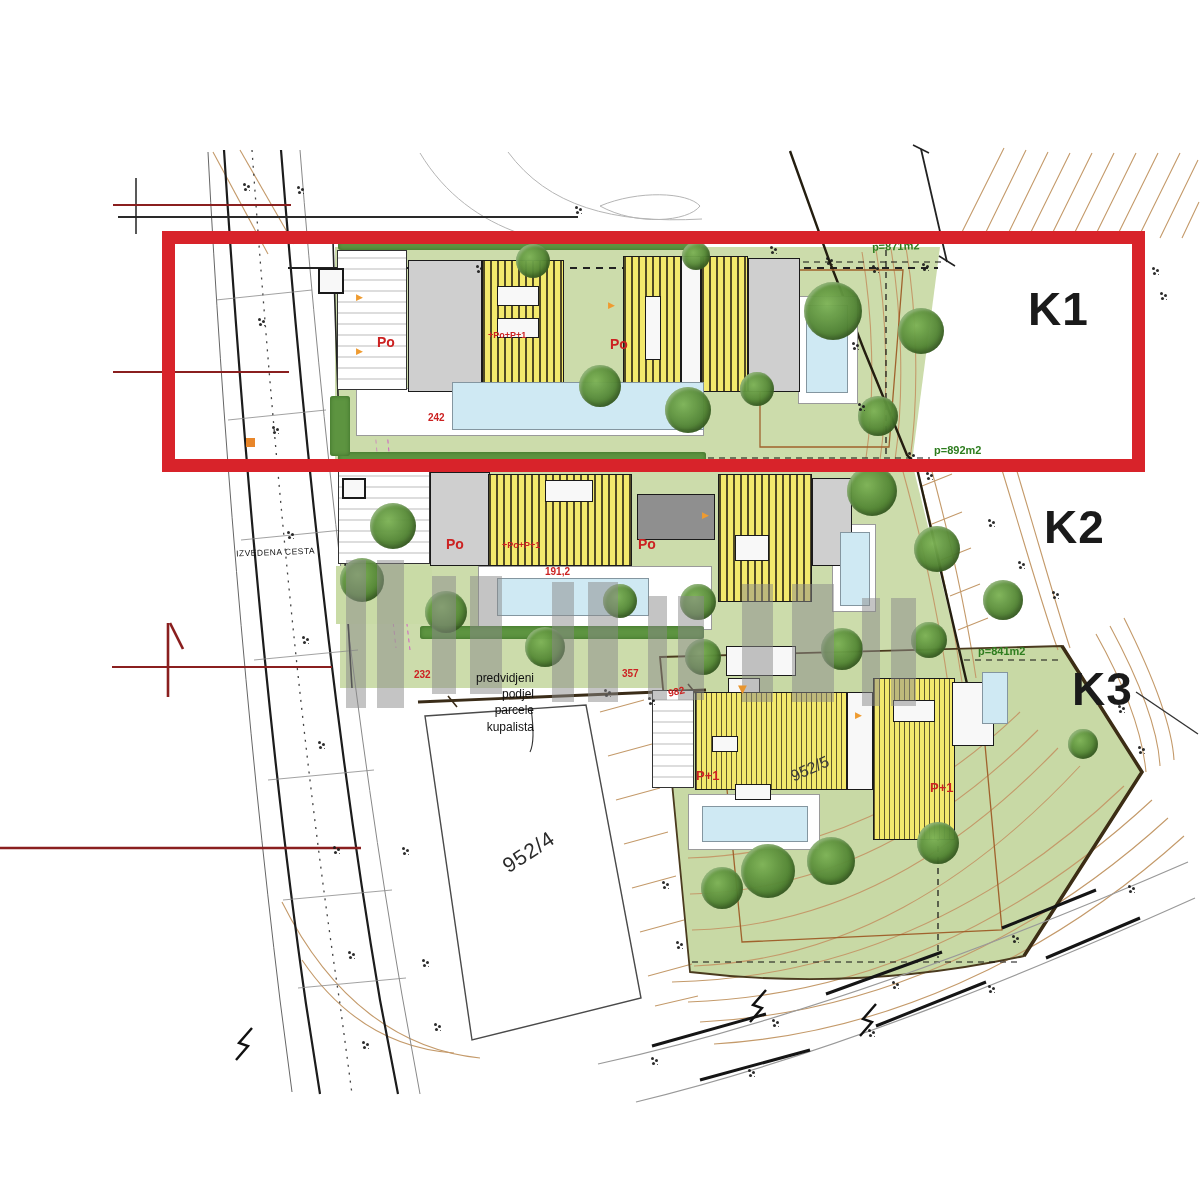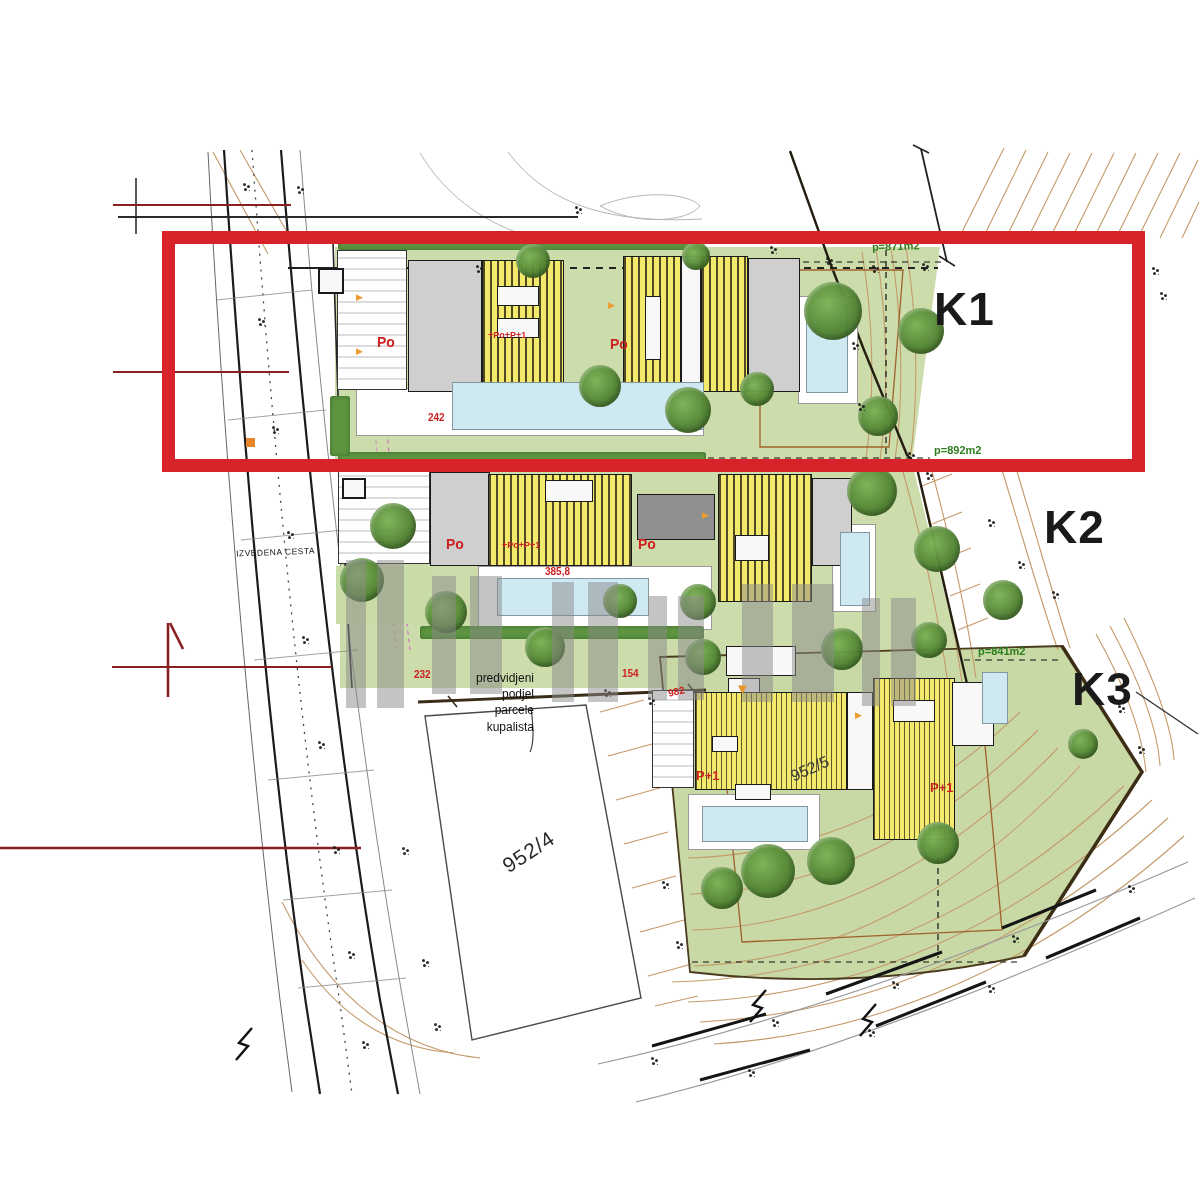--- a/index.html
+++ b/index.html
@@ -258,38 +258,38 @@
 <i class="mk" style="left:476px;top:265px"></i>
 <i class="mk" style="left:872px;top:265px"></i>
 
 <div class="wm" style="left:346px;top:560px;width:58px;height:148px"></div>
 <div class="wm" style="left:432px;top:576px;width:70px;height:118px"></div>
 <div class="wm" style="left:552px;top:582px;width:66px;height:120px"></div>
 <div class="wm" style="left:648px;top:596px;width:56px;height:104px"></div>
 <div class="wm" style="left:742px;top:584px;width:92px;height:118px"></div>
 <div class="wm" style="left:862px;top:598px;width:54px;height:108px"></div>
 
-<span class="lbl klabel" style="left:934px;top:282px">K1</span>
+<span class="lbl klabel" style="left:1028px;top:282px">K1</span>
 <span class="lbl klabel" style="left:1044px;top:500px">K2</span>
 <span class="lbl klabel" style="left:1072px;top:662px">K3</span>
 <span class="lbl arealbl" style="left:872px;top:240px;transform:rotate(-2deg)">p=871m2</span>
 <span class="lbl arealbl" style="left:934px;top:444px">p=892m2</span>
 <span class="lbl arealbl" style="left:978px;top:645px">p=841m2</span>
 <span class="lbl redlbl" style="left:377px;top:334px;font-size:14px">Po</span>
 <span class="lbl redlbl" style="left:610px;top:336px;font-size:14px">Po</span>
 <span class="lbl redlbl" style="left:446px;top:536px;font-size:14px">Po</span>
 <span class="lbl redlbl" style="left:638px;top:536px;font-size:14px">Po</span>
 <span class="lbl redlbl" style="left:696px;top:768px;font-size:13px">P+1</span>
 <span class="lbl redlbl" style="left:930px;top:780px;font-size:13px">P+1</span>
 <span class="lbl redlbl" style="left:488px;top:330px;font-size:9px">+Po+P+1</span>
 <span class="lbl redlbl" style="left:502px;top:540px;font-size:9px">+Po+P+1</span>
 <span class="lbl redlbl" style="left:428px;top:412px;font-size:10px">242</span>
-<span class="lbl redlbl" style="left:545px;top:566px;font-size:10px">385,8</span>
+<span class="lbl redlbl" style="left:545px;top:566px;font-size:10px">191,2</span>
 <span class="lbl redlbl" style="left:414px;top:669px;font-size:10px">232</span>
-<span class="lbl redlbl" style="left:622px;top:668px;font-size:10px">154</span>
+<span class="lbl redlbl" style="left:622px;top:668px;font-size:10px">357</span>
 <span class="lbl redlbl" style="left:668px;top:686px;font-size:10px;transform:rotate(-12deg)">982</span>
 <span class="lbl" style="left:500px;top:840px;font-size:21px;letter-spacing:1px;color:#2b2b2b;transform:rotate(-33deg)">952/4</span>
 <span class="lbl" style="left:790px;top:760px;font-size:16px;color:#3a3a3a;transform:rotate(-24deg)">952/5</span>
 <span class="lbl" style="left:236px;top:547px;font-size:8.5px;letter-spacing:.5px;transform:rotate(-2deg)">IZVEDENA CESTA</span>
 <div class="lbl" style="left:450px;top:670px;width:84px;font-size:12px;line-height:1.35;text-align:right;white-space:normal">
   <span>predvidjeni podjel</span><br>
   <span>parcele kupalista</span>
 </div>
 <span class="lbl" style="left:735px;top:680px;font-size:15px;color:#e8952e">▼</span>
 <span class="lbl" style="left:356px;top:292px;font-size:9px;color:#ef9b30">▶</span>

